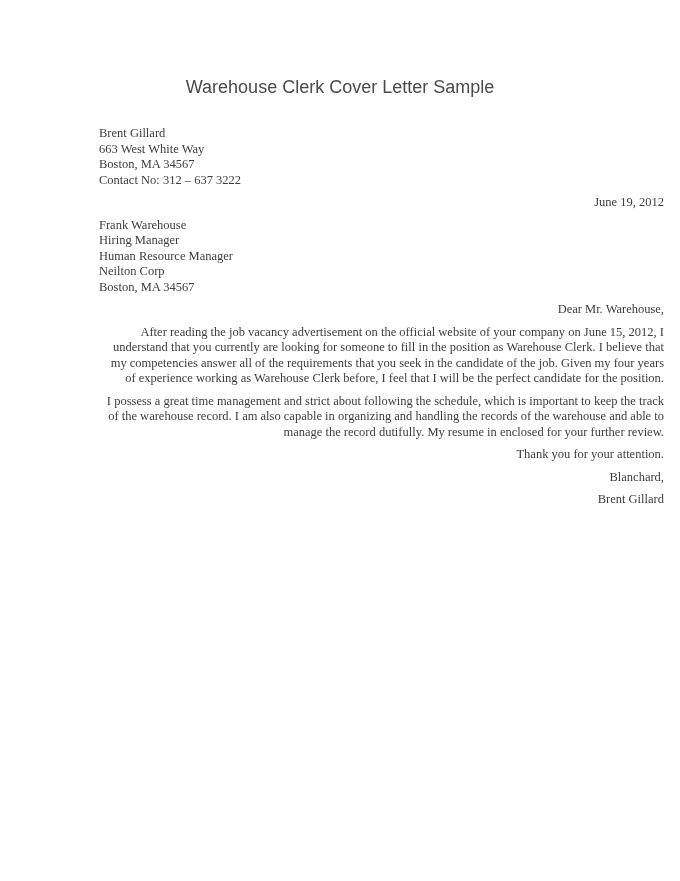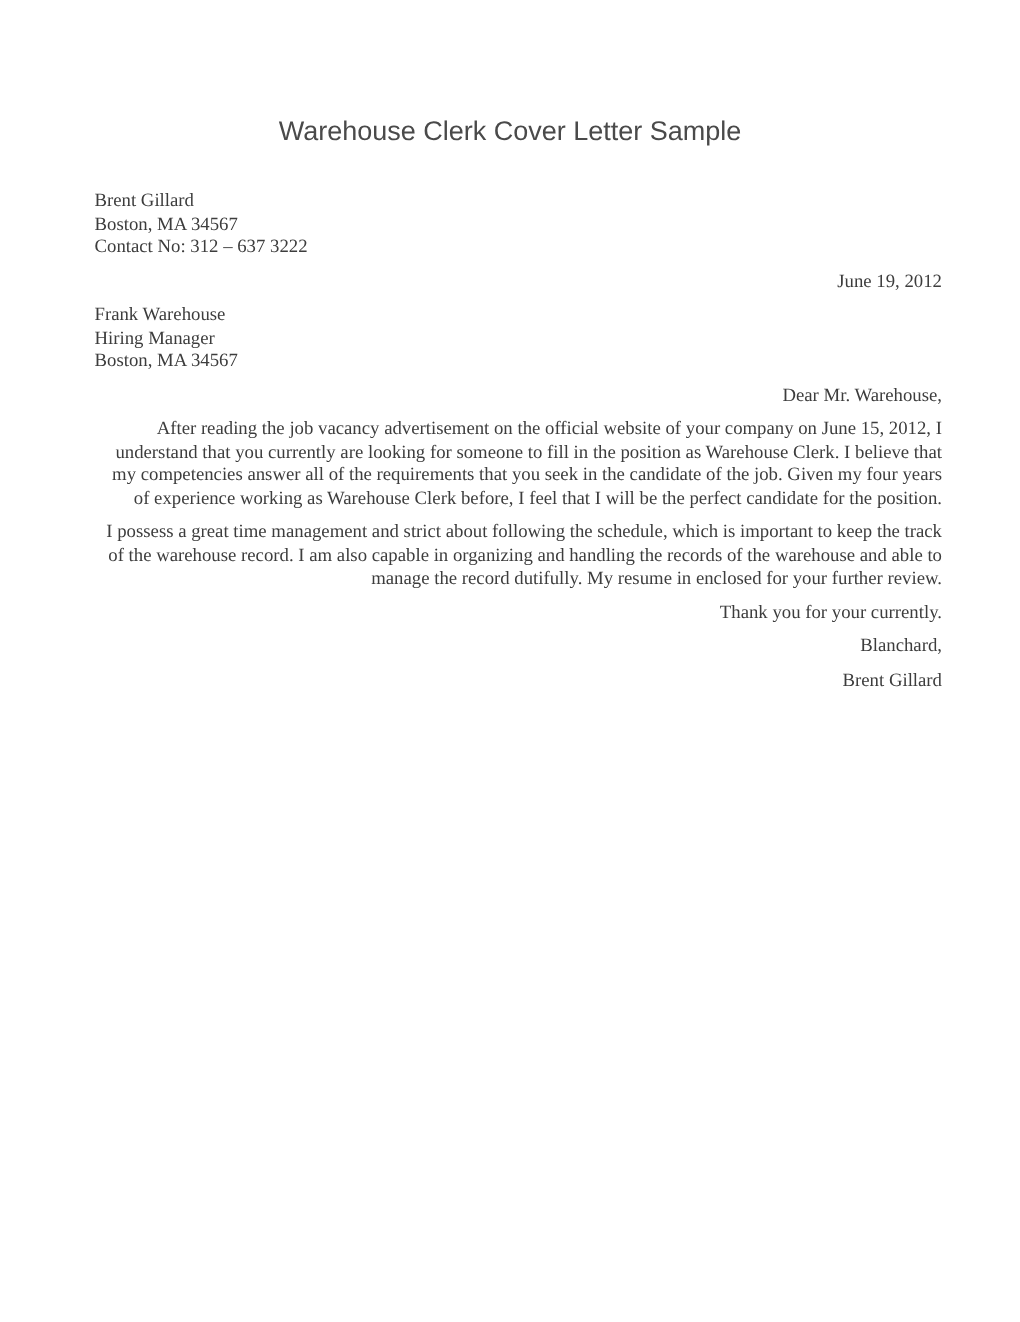--- a/index.html
+++ b/index.html
@@ -30,20 +30,21 @@
     text-align: center;
     margin: 0 0 28px 0;
     
     margin-left: -11px;
   }
   .letter {
     width: 565px;
     color: #3d3d3d;
     font-size: 12.5px;
     line-height: 15.5px;
+    margin-left: 36px;
   }
   .block {
     margin: 0 0 7px 0;
   }
   .block div {
     min-height: 15.5px;
   }
   p.block {
     text-align: right;
   }
@@ -52,38 +53,41 @@
 <body>
 
 <div class="page">
 
   <h1 class="doc-title">Warehouse Clerk Cover Letter Sample</h1>
 
   <div class="letter">
 
     <div class="block">
       <div>Brent Gillard</div>
+      <div>663 West White Way</div>
       <div>Boston, MA 34567</div>
       <div>Contact No: 312 – 637 3222</div>
     </div>
 
     <p class="block">June 19, 2012</p>
 
     <div class="block">
       <div>Frank Warehouse</div>
       <div>Hiring Manager</div>
+      <div>Human Resource Manager</div>
+      <div>Neilton Corp</div>
       <div>Boston, MA 34567</div>
     </div>
 
     <p class="block">Dear Mr. Warehouse,</p>
 
     <p class="block">After reading the job vacancy advertisement on the official website of your company on June 15, 2012, I understand that you currently are looking for someone to fill in the position as Warehouse Clerk. I believe that my competencies answer all of the requirements that you seek in the candidate of the job. Given my four years of experience working as Warehouse Clerk before, I feel that I will be the perfect candidate for the position.</p>
 
     <p class="block">I possess a great time management and strict about following the schedule, which is important to keep the track of the warehouse record. I am also capable in organizing and handling the records of the warehouse and able to manage the record dutifully. My resume in enclosed for your further review.</p>
 
-    <p class="block">Thank you for your currently.</p>
+    <p class="block">Thank you for your attention.</p>
 
     <p class="block">Blanchard,</p>
 
     <p class="block">Brent Gillard</p>
 
   </div>
 </div>
 
 </body></html>

